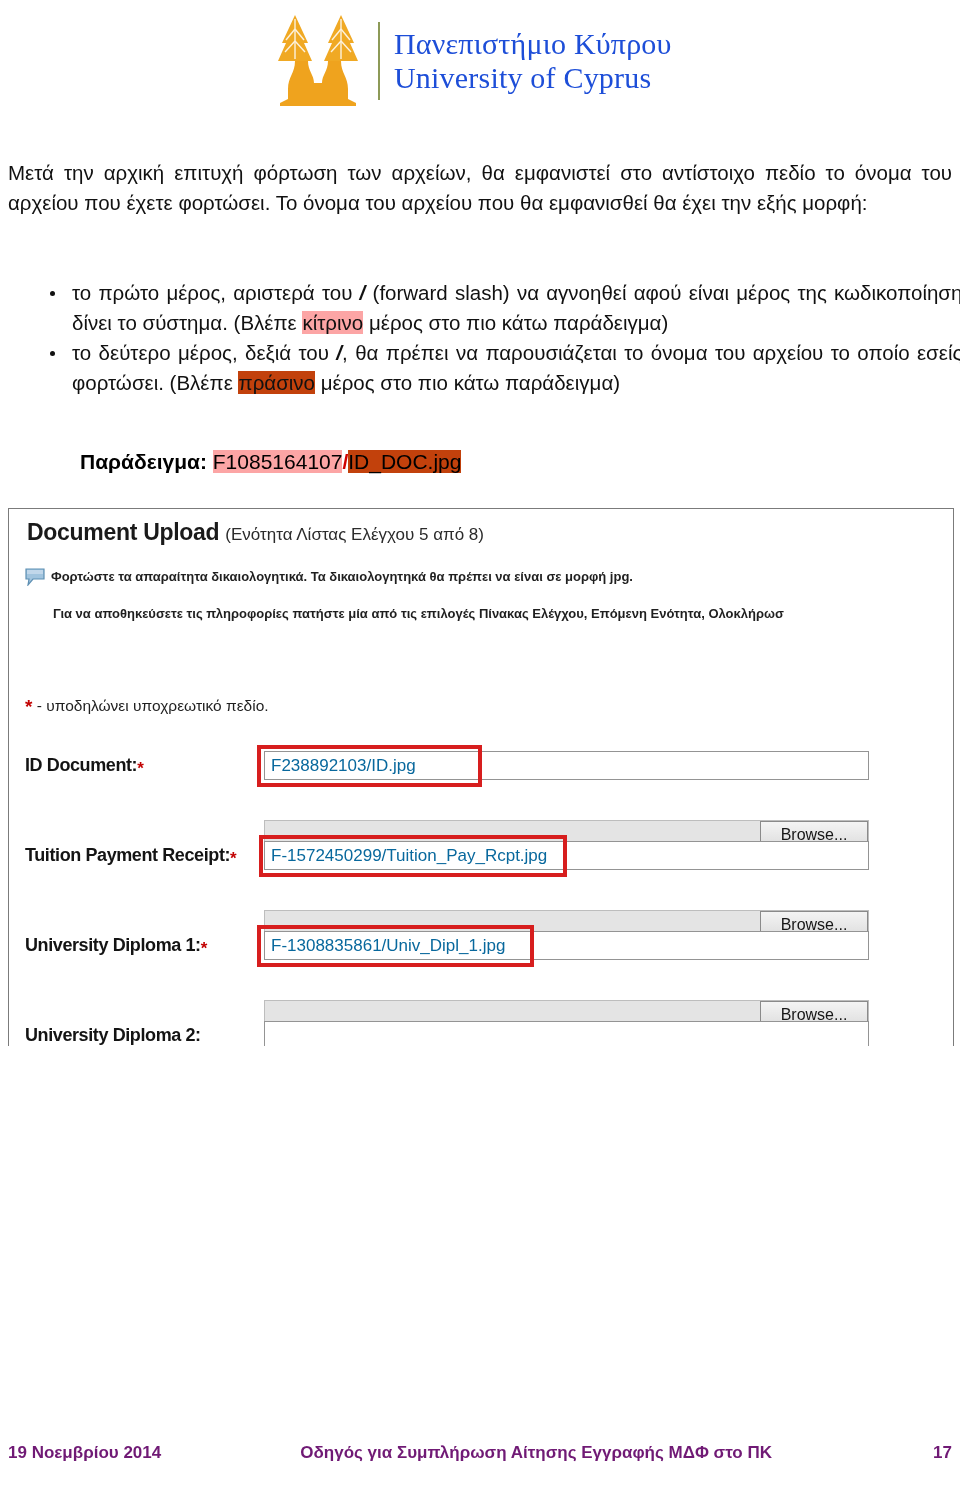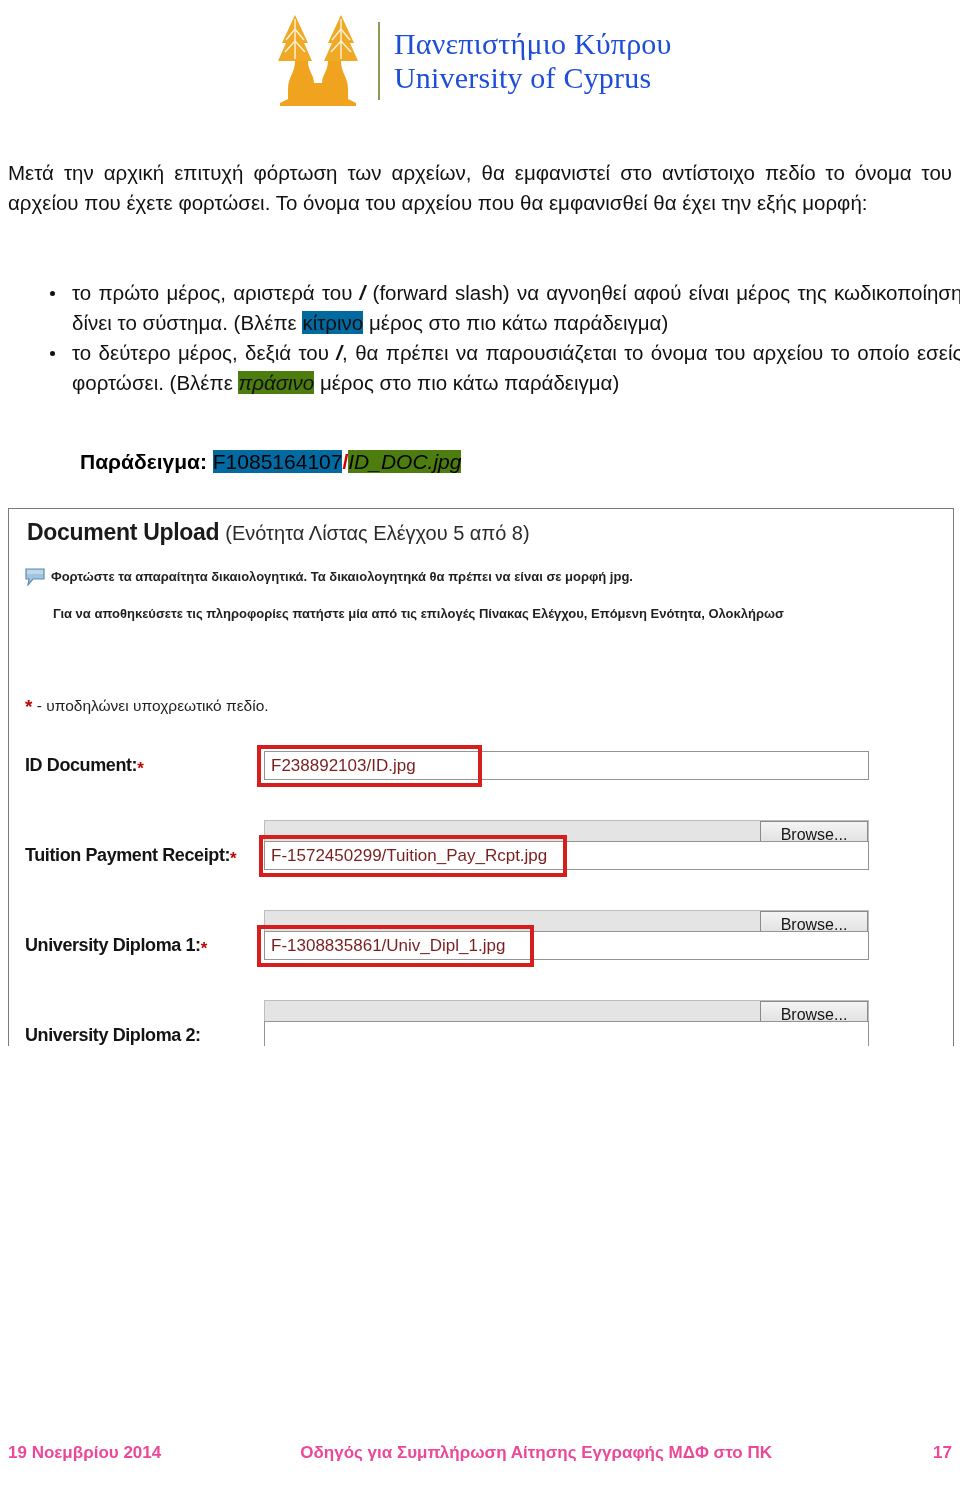--- a/index.html
+++ b/index.html
@@ -79,22 +79,22 @@
     content: "";
     position: absolute;
     left: -22px;
     top: 13px;
     width: 5px;
     height: 5px;
     border-radius: 50%;
     background: #111;
   }
 
-  .hl-yellow { background: #0369a1; }
-  .hl-green  { background: #4d7c0f; font-style: italic; }
+  .hl-yellow { background: #fca5a5; }
+  .hl-green  { background: #c2410c; }
   .slash-red { color: #d00000; font-weight: bold; }
   .ital { font-style: italic; font-weight: bold; }
 
   
   .example {
     position: absolute;
     left: 80px;
     top: 448px;
     font-size: 21px;
     line-height: 28px;
@@ -125,21 +125,21 @@
     top: 10px;
     white-space: nowrap;
   }
   .shot-title .big {
     font-size: 23px;
     font-weight: bold;
     letter-spacing: -.3px;
     color: #1a1a1a;
   }
   .shot-title .sub {
-    font-size: 20px;
+    font-size: 17px;
     color: #2b2b2b;
     margin-left: 6px;
   }
 
   .note-icon {
     position: absolute;
     left: 16px;
     top: 59px;
     width: 20px;
     height: 18px;
@@ -201,21 +201,21 @@
     left: 255px;
     top: 6px;
     width: 605px;
     height: 29px;
     border: 1px solid #949494;
     background: #ffffff;
     box-sizing: border-box;
     font-size: 17px;
     line-height: 27px;
     padding-left: 6px;
-    color: #7f1d1d;
+    color: #0369a1;
     white-space: nowrap;
     overflow: hidden;
   }
   .redbox {
     position: absolute;
     border: 4px solid #e01b1b;
     box-sizing: border-box;
     pointer-events: none;
   }
   .filebar {
@@ -244,21 +244,21 @@
     color: #161616;
   }
 
   
   .footer {
     position: absolute;
     left: 8px;
     top: 1443px;
     width: 944px;
     font-size: 17px;
-    color: #ec4899;
+    color: #701a75;
     display: flex;
     align-items: baseline;
   }
   .footer .f-date { flex: 0 0 auto; font-weight: bold; }
   .footer .f-center {
     flex: 1 1 auto;
     text-align: center;
     font-weight: bold;
     padding-right: 22px;
   }

